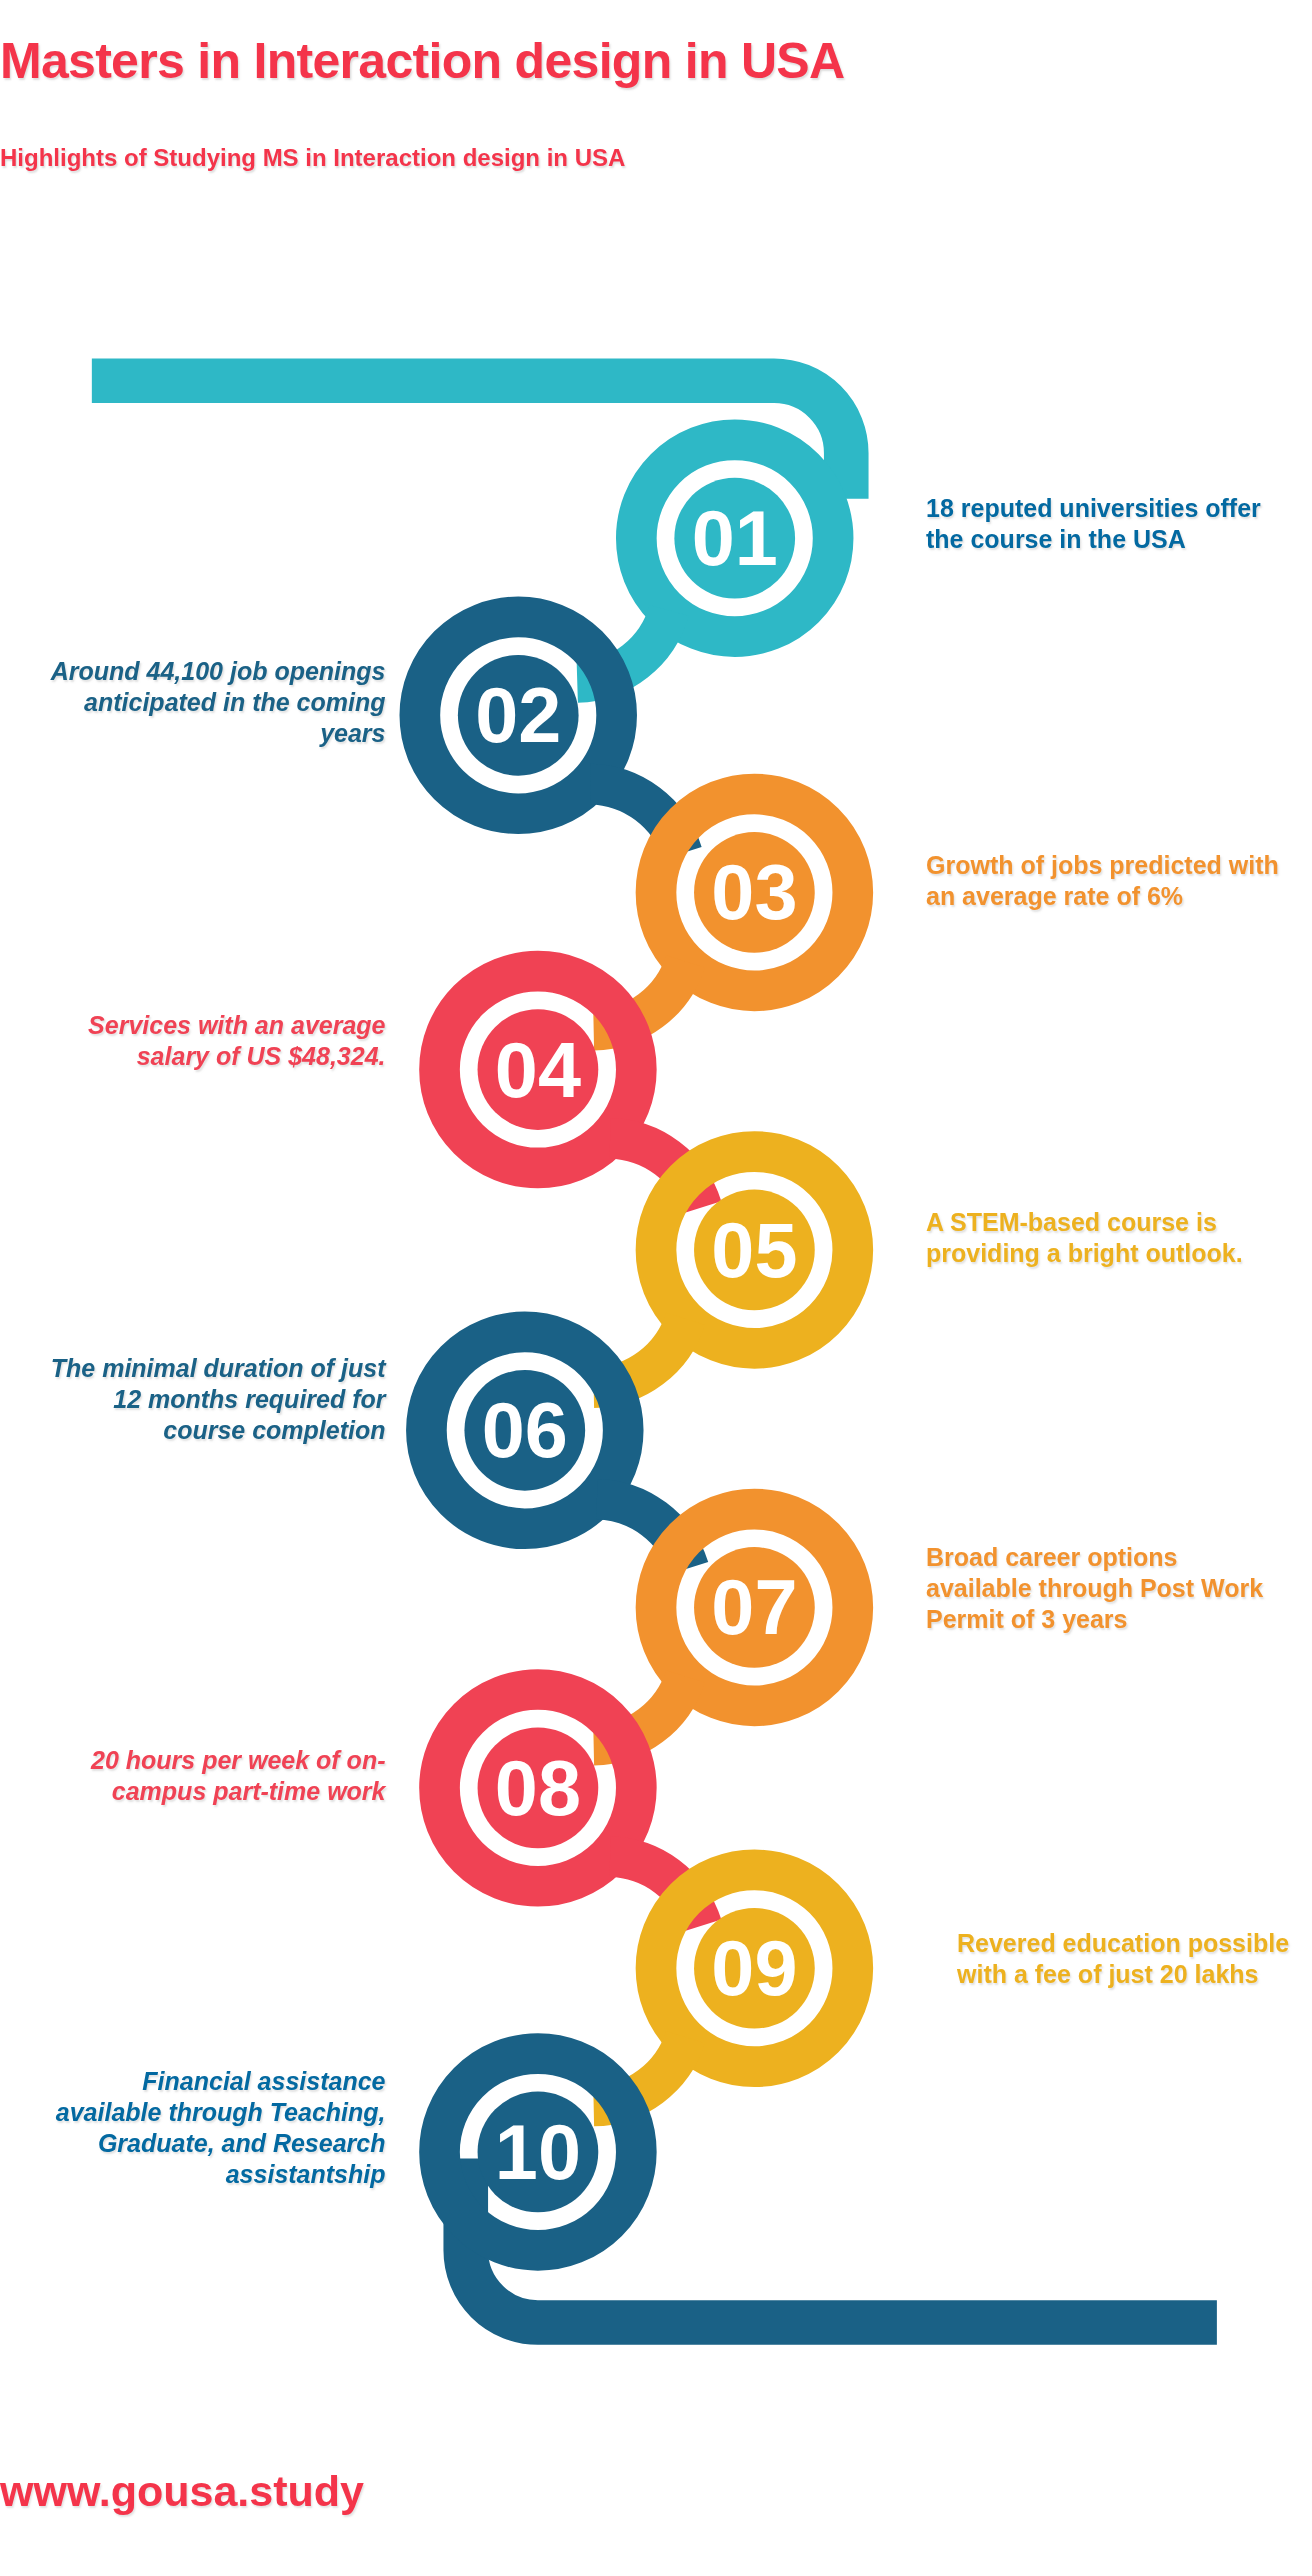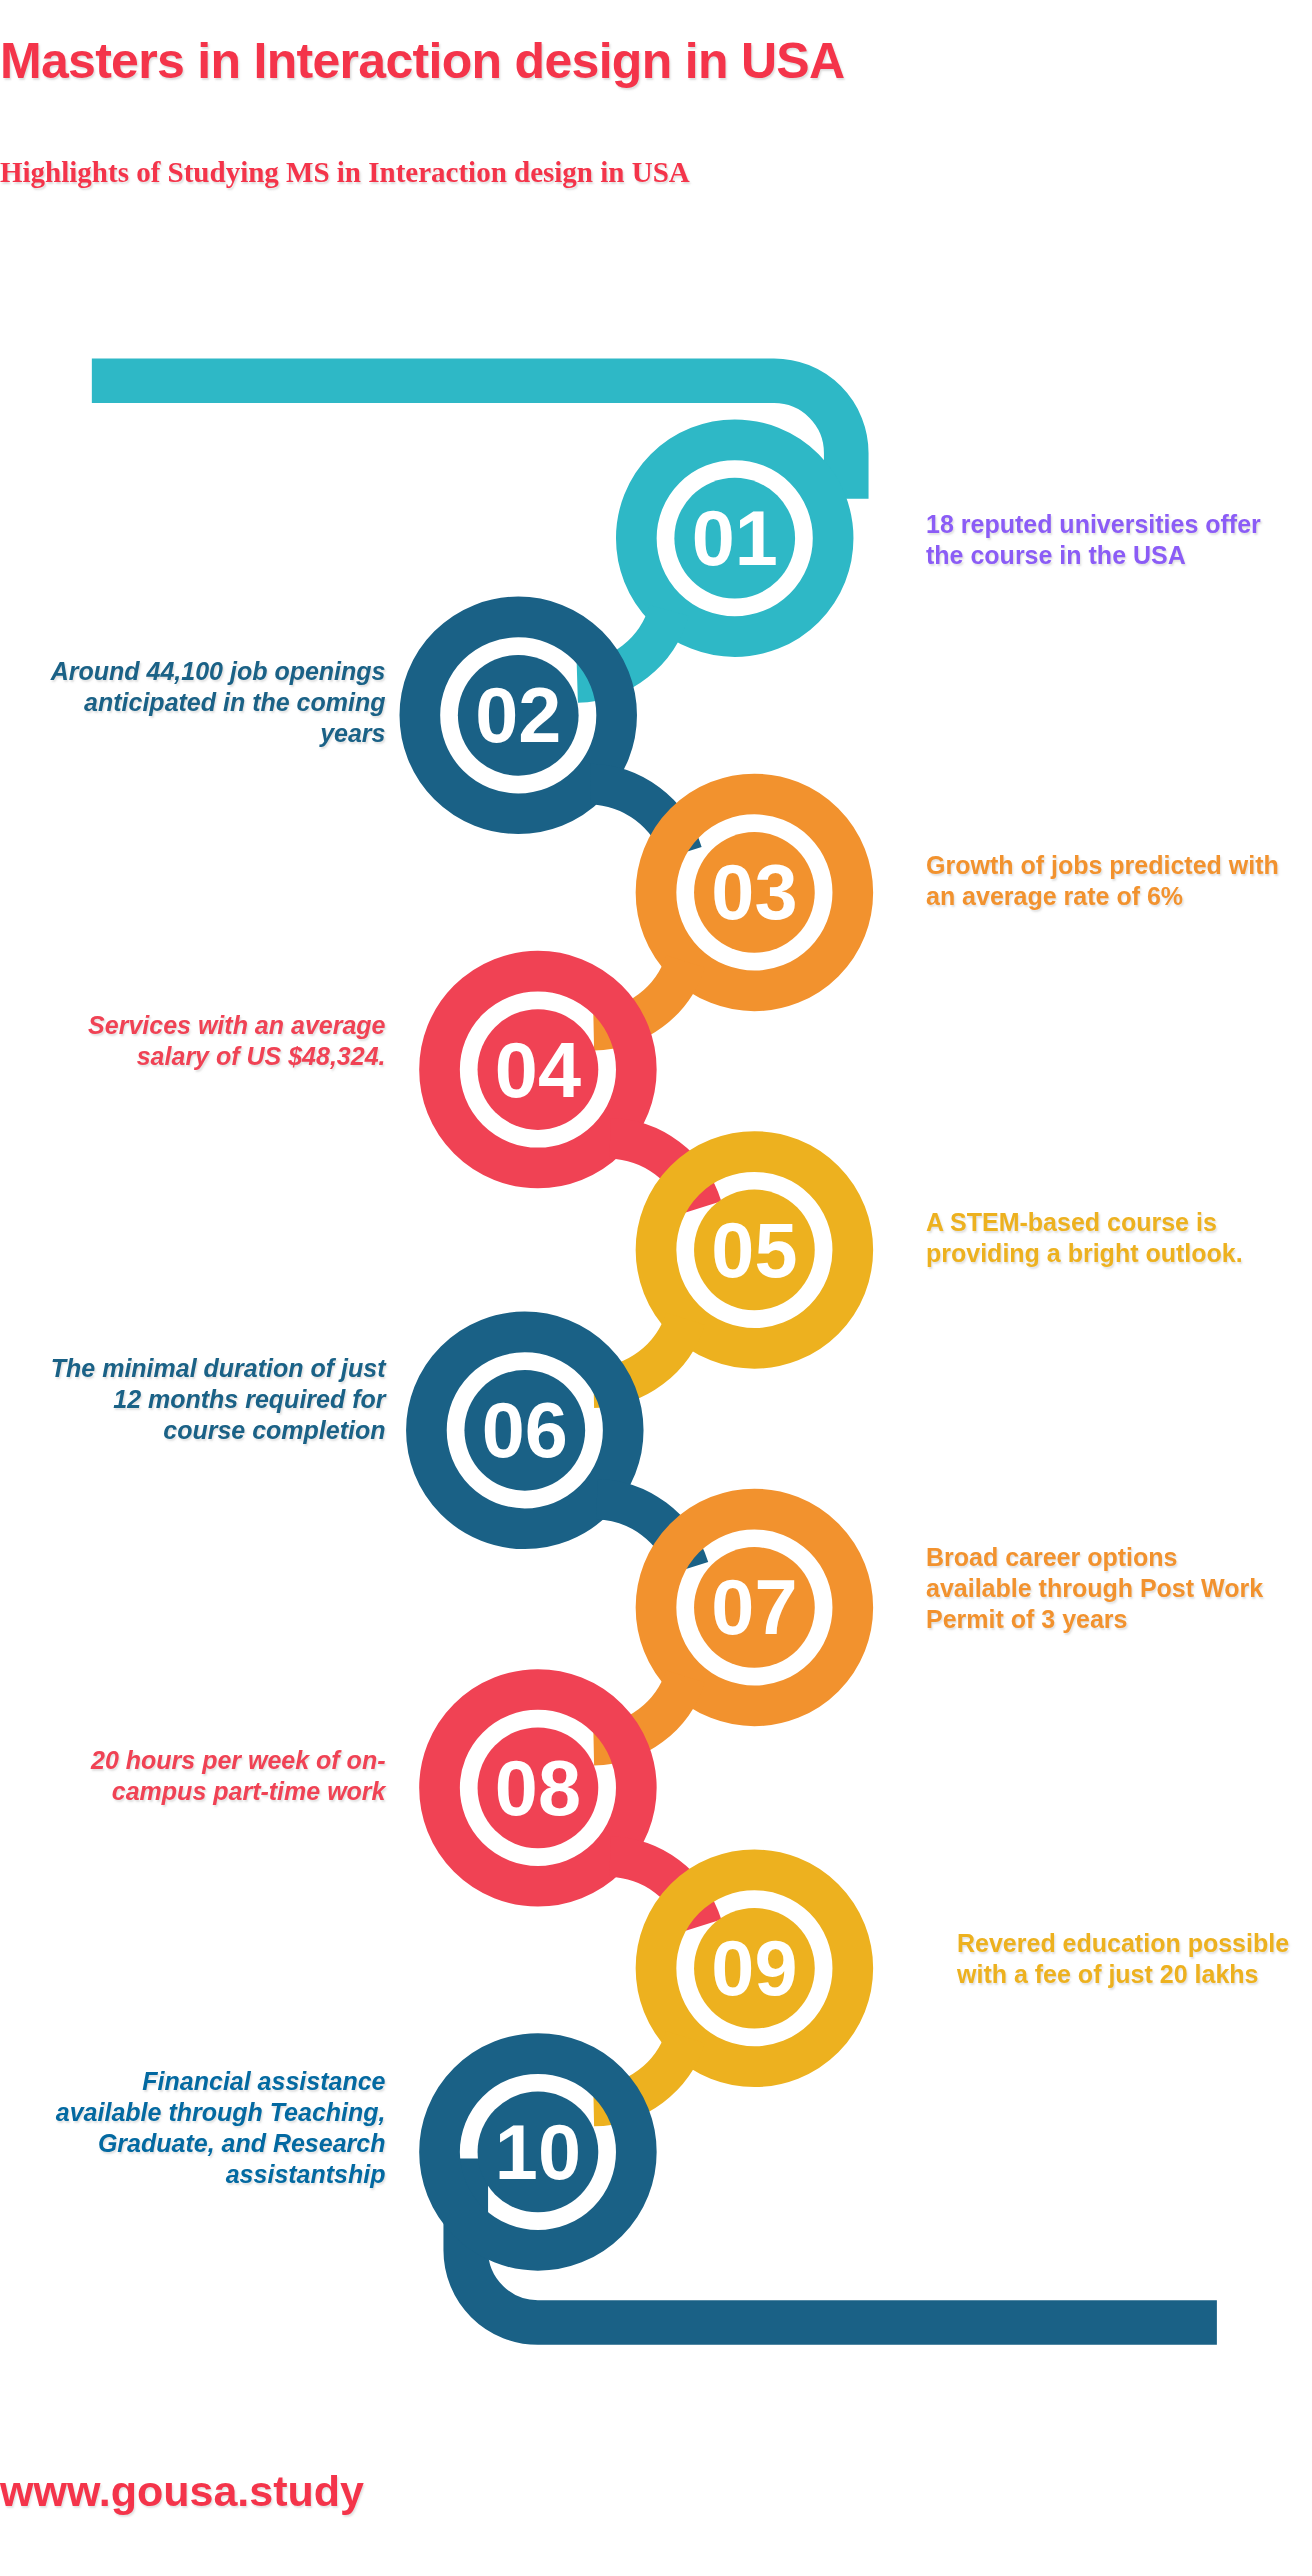--- a/index.html
+++ b/index.html
@@ -11,24 +11,23 @@
     overflow:hidden;
   }
   .hdr{ text-align:left; }
   #title{
     position:absolute; left:0; right:0; top:31.5px;
     font-size:50px; font-weight:bold; color:#F4344A;
     letter-spacing:-0.7px;
     text-shadow:1.3px 2px 2px rgba(180,180,180,.45);
   }
   #subtitle{
-    position:absolute; left:0; right:0; top:156px;
-    font-size:29px; font-weight:bold; color:#F4344A;
+    position:absolute; left:0; right:0; top:144px;
+    font-size:24px; font-weight:bold; color:#F4344A;
     text-shadow:1.3px 2px 2px rgba(180,180,180,.45);
-    font-family:Liberation Serif, serif;
   }
   #footer{
     position:absolute; left:0; right:0; top:2467px;
     font-size:43px; font-weight:bold; color:#F4344A;
     text-shadow:1.3px 2px 2px rgba(190,190,190,.45);
   }
   #chain{ position:absolute; left:0; top:0; width:1312px; height:2576px; }
   .num{
     font-family:"Liberation Sans", sans-serif;
     font-weight:bold;
@@ -135,21 +134,21 @@
   <path d="M 1045 3105 A 150 150 0 0 1 905 3210" fill="none" stroke="#EDB11F" stroke-width="62"></path>
 
   <g>
     <circle cx="820" cy="3280" r="150" fill="none" stroke="#1A6186" stroke-width="62"></circle>
     <circle cx="820" cy="3280" r="92" fill="#1A6186"></circle>
     <text class="num" x="820" y="3280" text-anchor="middle" dominant-baseline="central">10</text>
   </g>
 
 </svg>
 
-<div class="cap right" style="top:493px;  color:#8b5cf6;margin-top:16px;">18 reputed universities offer the course in the USA</div>
+<div class="cap right" style="top:493px;  color:#0369a1;">18 reputed universities offer the course in the USA</div>
 
 <div class="cap left" style="top:656px; color:#1A6186;">Around 44,100 job openings anticipated in the coming years</div>
 
 <div class="cap right" style="top:850px; color:#F2922E;">Growth of jobs predicted with an average rate of 6%</div>
 
 <div class="cap left" style="top:1010px; color:#F04254;">Services with an average salary of US $48,324.</div>
 
 <div class="cap right" style="top:1207px; color:#EDB11F;">A STEM-based course is providing a bright outlook.</div>
 
 <div class="cap left" style="top:1353px; color:#1A6186;">The minimal duration of just 12 months required for course completion</div>

